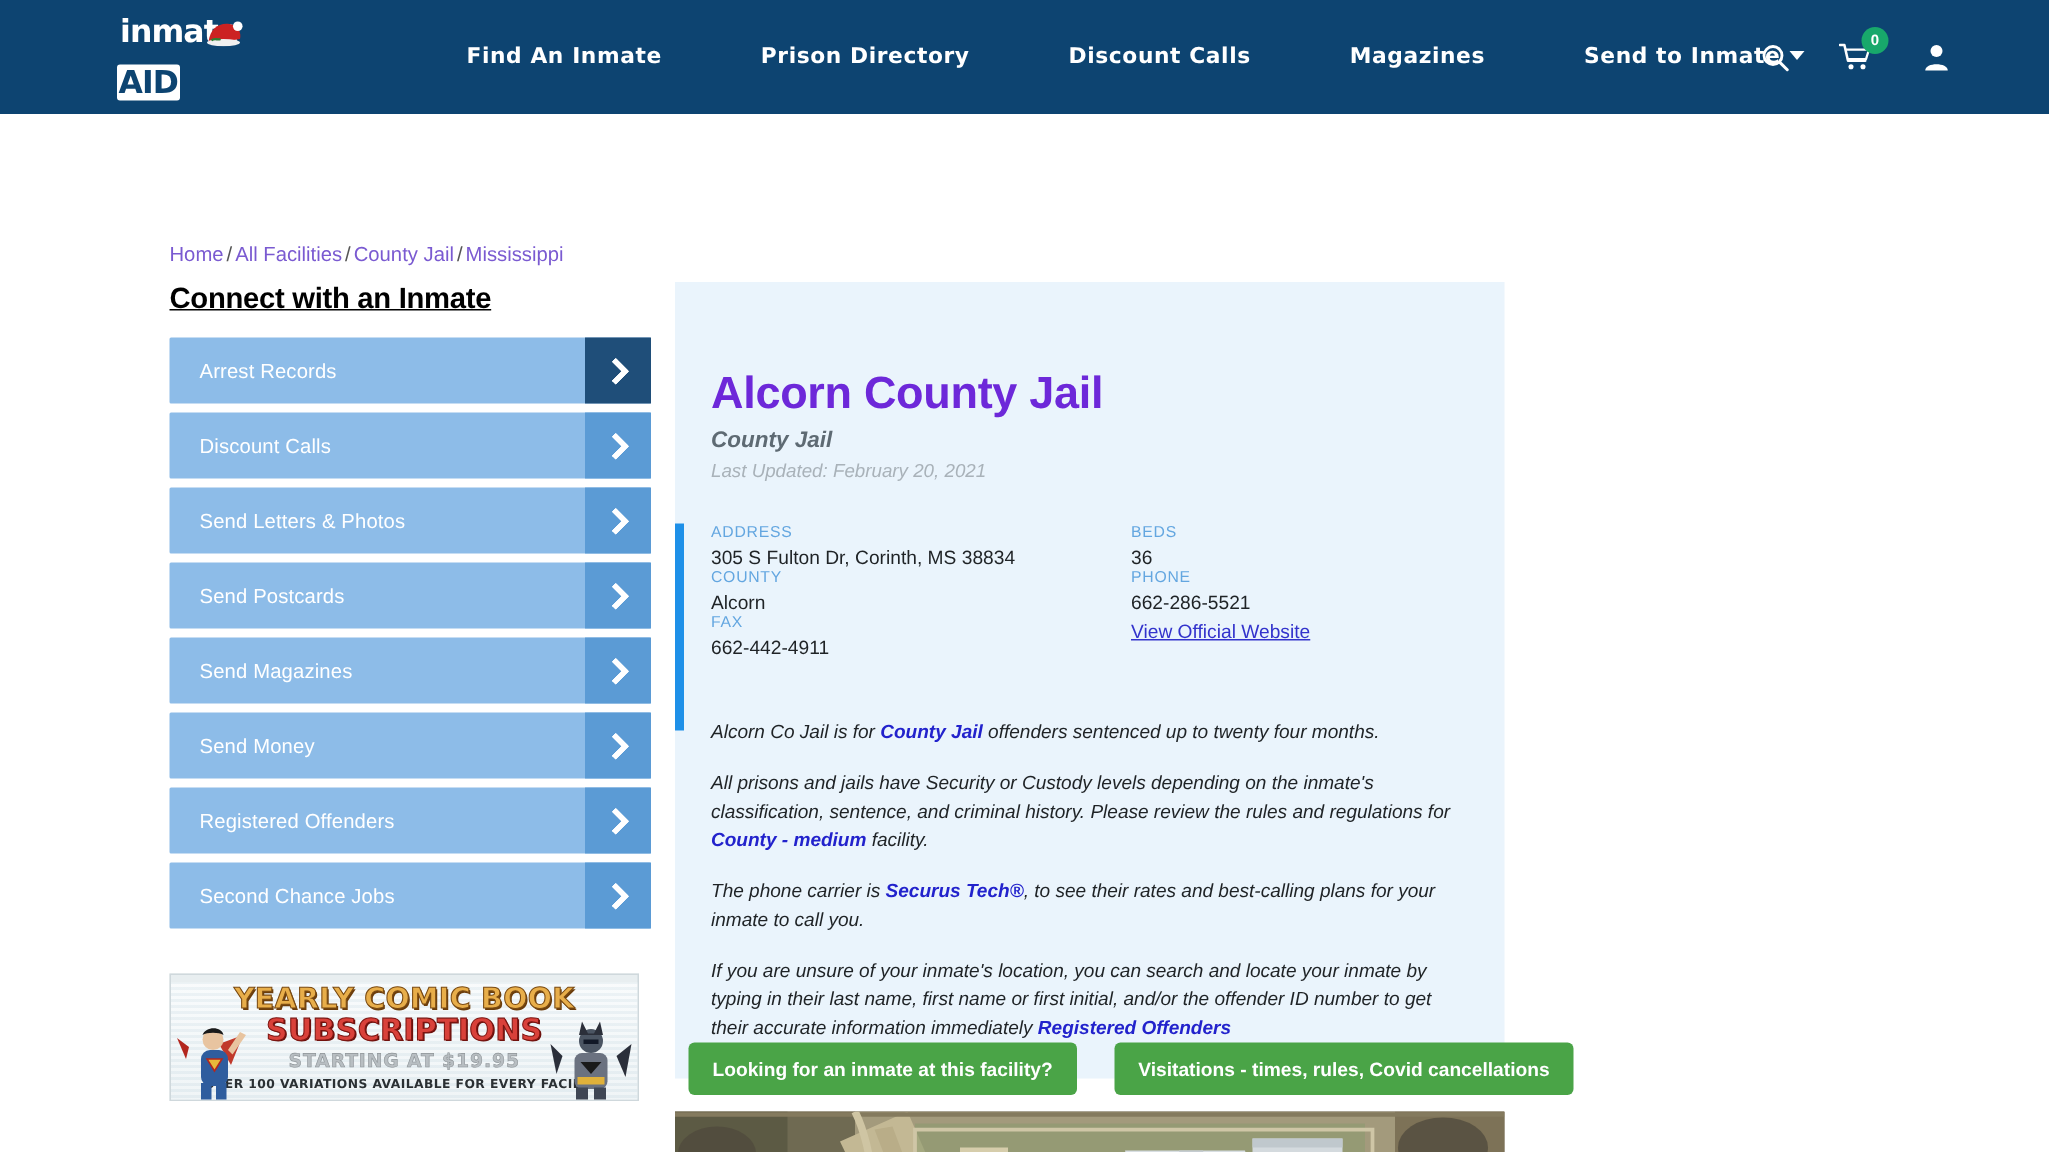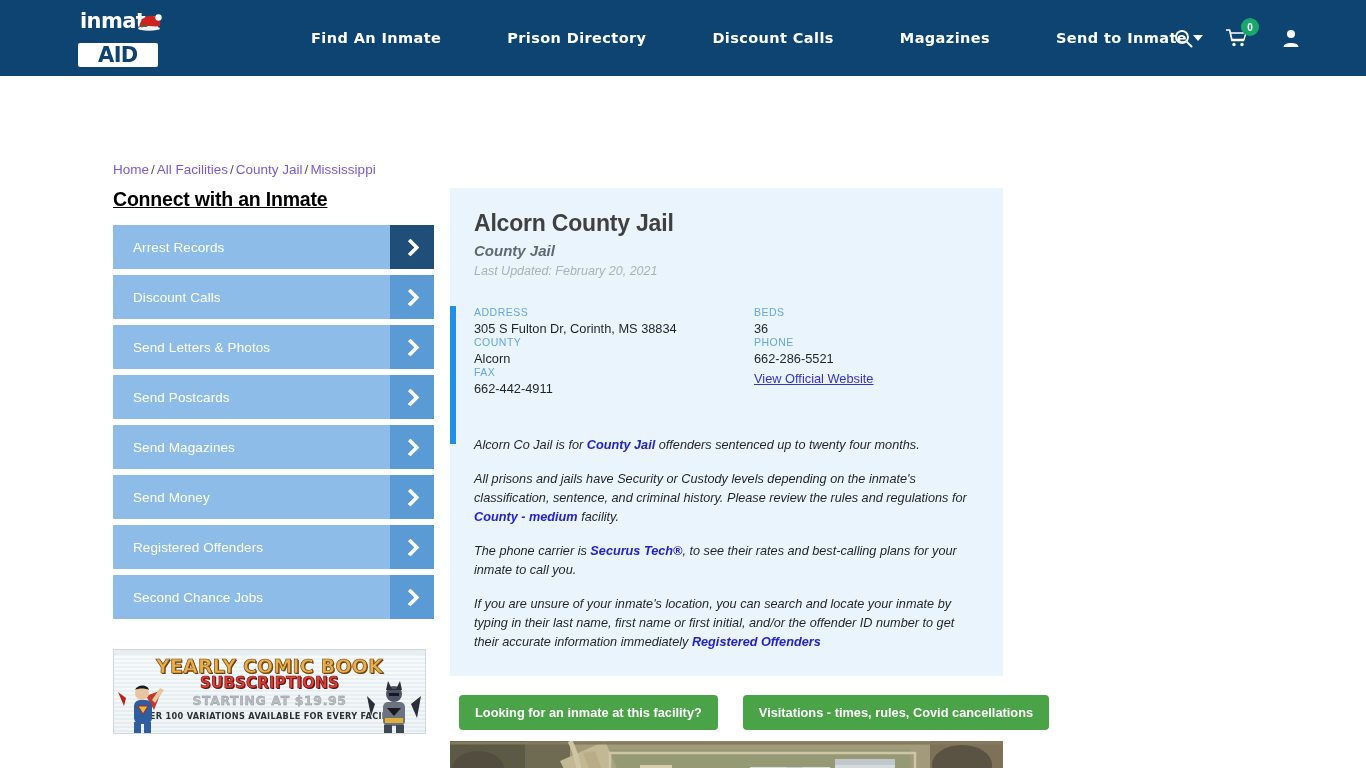--- a/index.html
+++ b/index.html
@@ -31,21 +31,21 @@
     font-size: 21px;
     font-weight: bold;
     color: #ffffff;
     letter-spacing: -0.6px;
     font-family: "DejaVu Sans", sans-serif;
   }
   .logo-aid {
     display: inline-block;
     background: #ffffff;
     color: #0d4471;
-    padding: 0 20px;
+    padding: 0 1px;
     margin-left: -2px;
     border-radius: 2px;
     margin-top: 10px;
   }
   .santa-hat {
     position: absolute;
     left: 56px;
     top: -10px;
     width: 26px;
     height: 18px;
@@ -211,21 +211,21 @@
     margin-top: 5px;
     font-size: 19px;
     font-weight: bold;
     letter-spacing: 0.2px;
     font-family: "DejaVu Sans", sans-serif;
     color: #e8ae4a;
     -webkit-text-stroke: 0.7px #7a4a12;
     text-shadow: 1px 1px 0 #6b3d0c;
   }
   .ad-line2 {
-    font-size: 15px;
+    font-size: 20px;
     font-weight: bold;
     letter-spacing: 0.2px;
     font-family: "DejaVu Sans", sans-serif;
     color: #d9413a;
     -webkit-text-stroke: 0.7px #7a1410;
     text-shadow: 1px 1px 0 #6b100c;
     margin-top: -3px;
   }
   .ad-line3 {
     font-size: 12.5px;
@@ -256,25 +256,26 @@
   
   .facility-card {
     position: absolute;
     left: 450px;
     top: 112px;
     width: 553px;
     background: #eaf4fc;
     padding: 22px 0 0 0;
   }
   .facility-title {
-    font-size: 23px;
-    font-weight: bold;
-    color: #404040;
+    font-size: 30px;
+    font-weight: bold;
+    color: #6d28d9;
     padding-left: 24px;
     letter-spacing: -0.2px;
+    margin-top: 36px;
   }
   .facility-sub {
     font-size: 15px;
     font-weight: bold;
     font-style: italic;
     color: #5e6a73;
     padding-left: 24px;
     margin-top: 5px;
   }
   .facility-updated {

